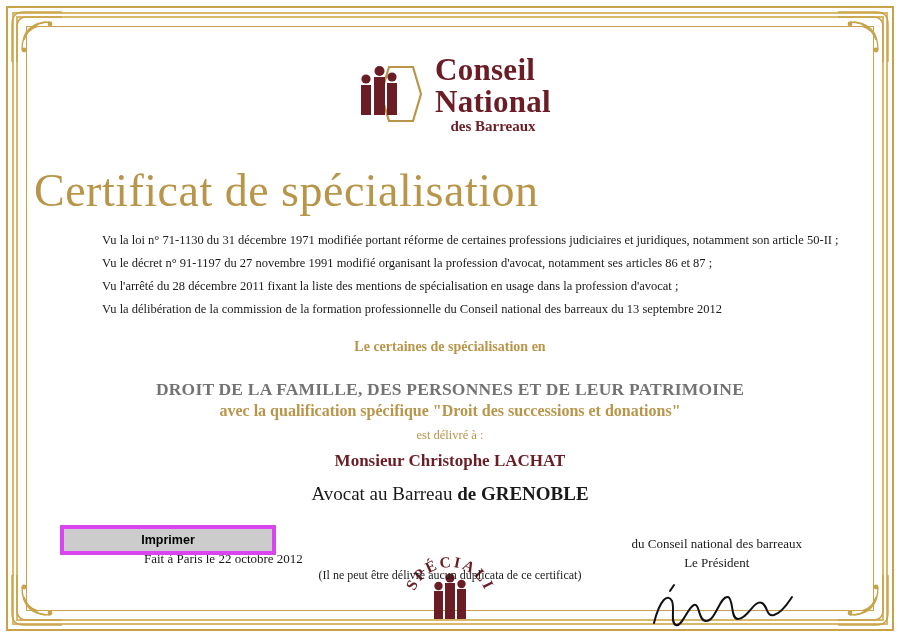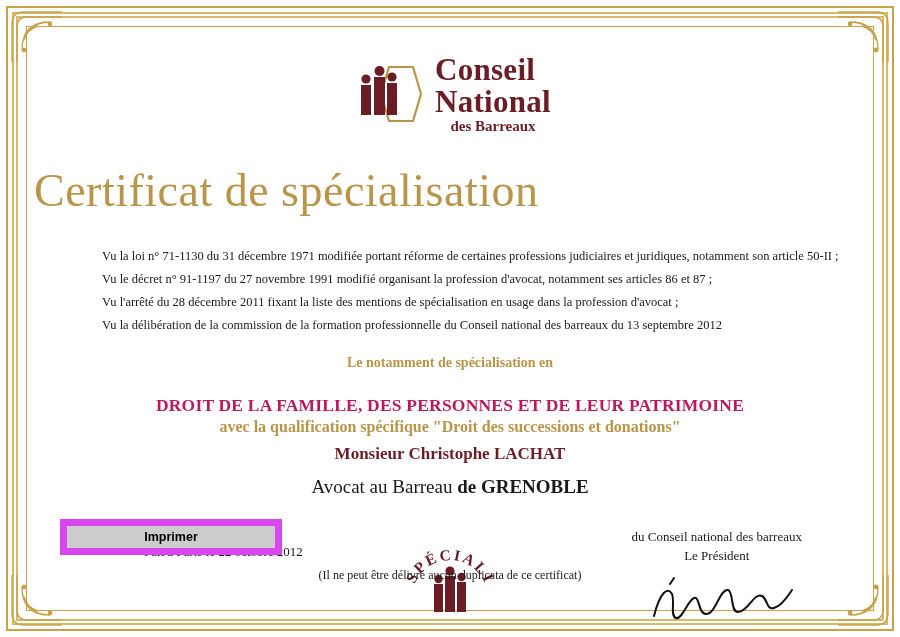--- a/index.html
+++ b/index.html
@@ -97,21 +97,21 @@
   .cert-title {
     font-family: "Liberation Serif", serif;
     font-size: 46px;
     color: #b9954a;
     margin-top: 30px;
     letter-spacing: 0.5px;
   }
 
   
   .legals {
-    margin-top: 32px;
+    margin-top: 16px;
     padding-left: 68px;
     padding-right: 40px;
   }
   .legals .line {
     font-family: "Liberation Serif", serif;
     font-size: 12.5px;
     color: #1a1a1a;
     margin-bottom: 8px;
     white-space: nowrap;
   }
@@ -125,21 +125,21 @@
     font-family: "Liberation Serif", serif;
     font-size: 14px;
     font-weight: bold;
     color: #b9954a;
     margin-bottom: 4px;
   }
   .award .speciality {
     font-family: "Liberation Serif", serif;
     font-size: 17.5px;
     font-weight: bold;
-    color: #be185d;
+    color: #737373;
     letter-spacing: 0.2px;
     margin-top: 24px;
   }
   .award .qualification {
     font-family: "Liberation Serif", serif;
     font-size: 16px;
     font-weight: bold;
     color: #b9954a;
     margin-top: 2px;
   }
@@ -205,21 +205,21 @@
   .signature svg { display: block; }
 
   
   .print-button {
     position: absolute;
     left: 26px;
     bottom: 52px;
     width: 208px;
     height: 22px;
     background: #cccccc;
-    border: 7px solid #d946ef;
+    border: 4px solid #d946ef;
     display: flex;
     align-items: center;
     justify-content: center;
     font-family: "Liberation Sans", sans-serif;
     font-size: 12.5px;
     font-weight: bold;
     color: #000000;
     cursor: pointer;
   }
   .disclaimer {
@@ -311,23 +311,24 @@
     <div class="cert-title">Certificat de spécialisation</div>
 
     <div class="legals">
       <div class="line">Vu la loi n° 71-1130 du 31 décembre 1971 modifiée portant réforme de certaines professions judiciaires et juridiques, notamment son article 50-II ;</div>
       <div class="line">Vu le décret n° 91-1197 du 27 novembre 1991 modifié organisant la profession d'avocat, notamment ses articles 86 et 87 ;</div>
       <div class="line">Vu l'arrêté du 28 décembre 2011 fixant la liste des mentions de spécialisation en usage dans la profession d'avocat ;</div>
       <div class="line">Vu la délibération de la commission de la formation professionnelle du Conseil national des barreaux du  13 septembre 2012</div>
     </div>
 
     <div class="award">
-      <div class="intro">Le notamment de spécialisation en</div>
+      <div class="intro">Le certaines de spécialisation en</div>
       <div class="speciality">DROIT DE LA FAMILLE, DES PERSONNES ET DE LEUR PATRIMOINE</div>
       <div class="qualification">avec la qualification spécifique "Droit des successions et donations"</div>
+      <div class="delivered-to">est délivré à :</div>
       <div class="recipient">Monsieur Christophe LACHAT</div>
       <div class="bar">
         <span>Avocat au Barreau</span>
         <span class="strong">de GRENOBLE</span>
       </div>
     </div>
 
     <div class="footer-row">
       <div class="place-date">Fait à Paris le  22 octobre 2012</div>
 

